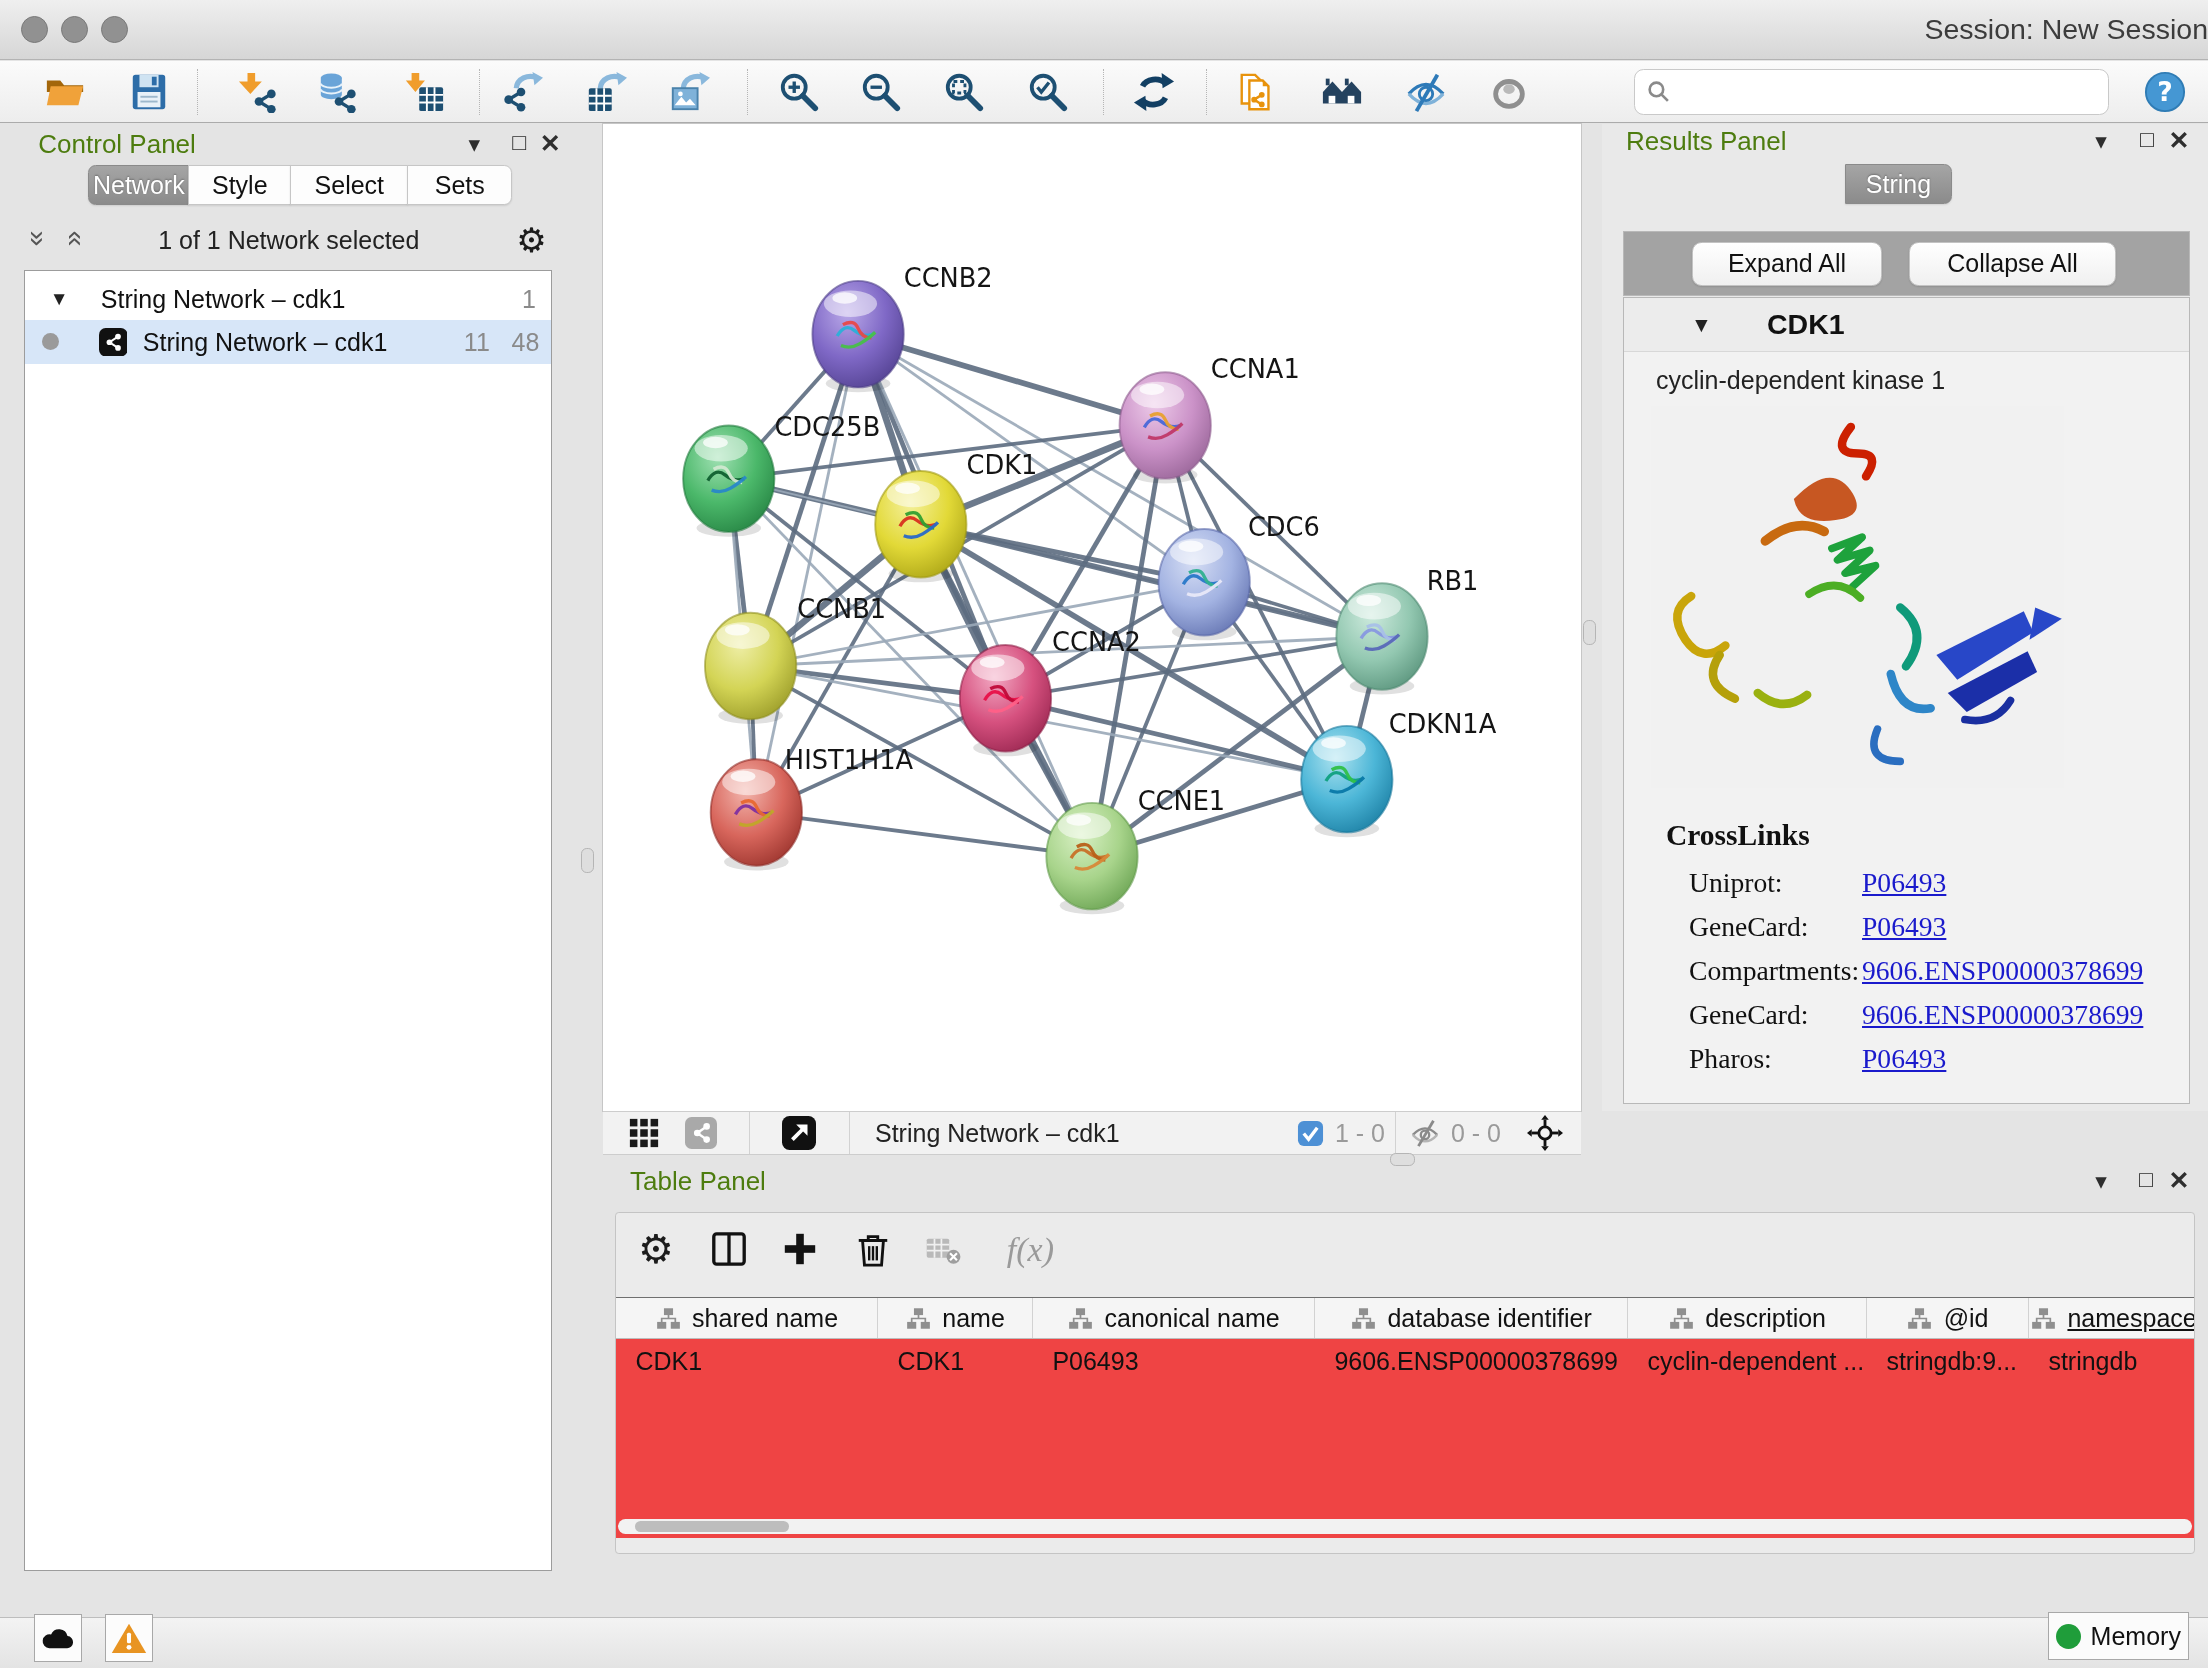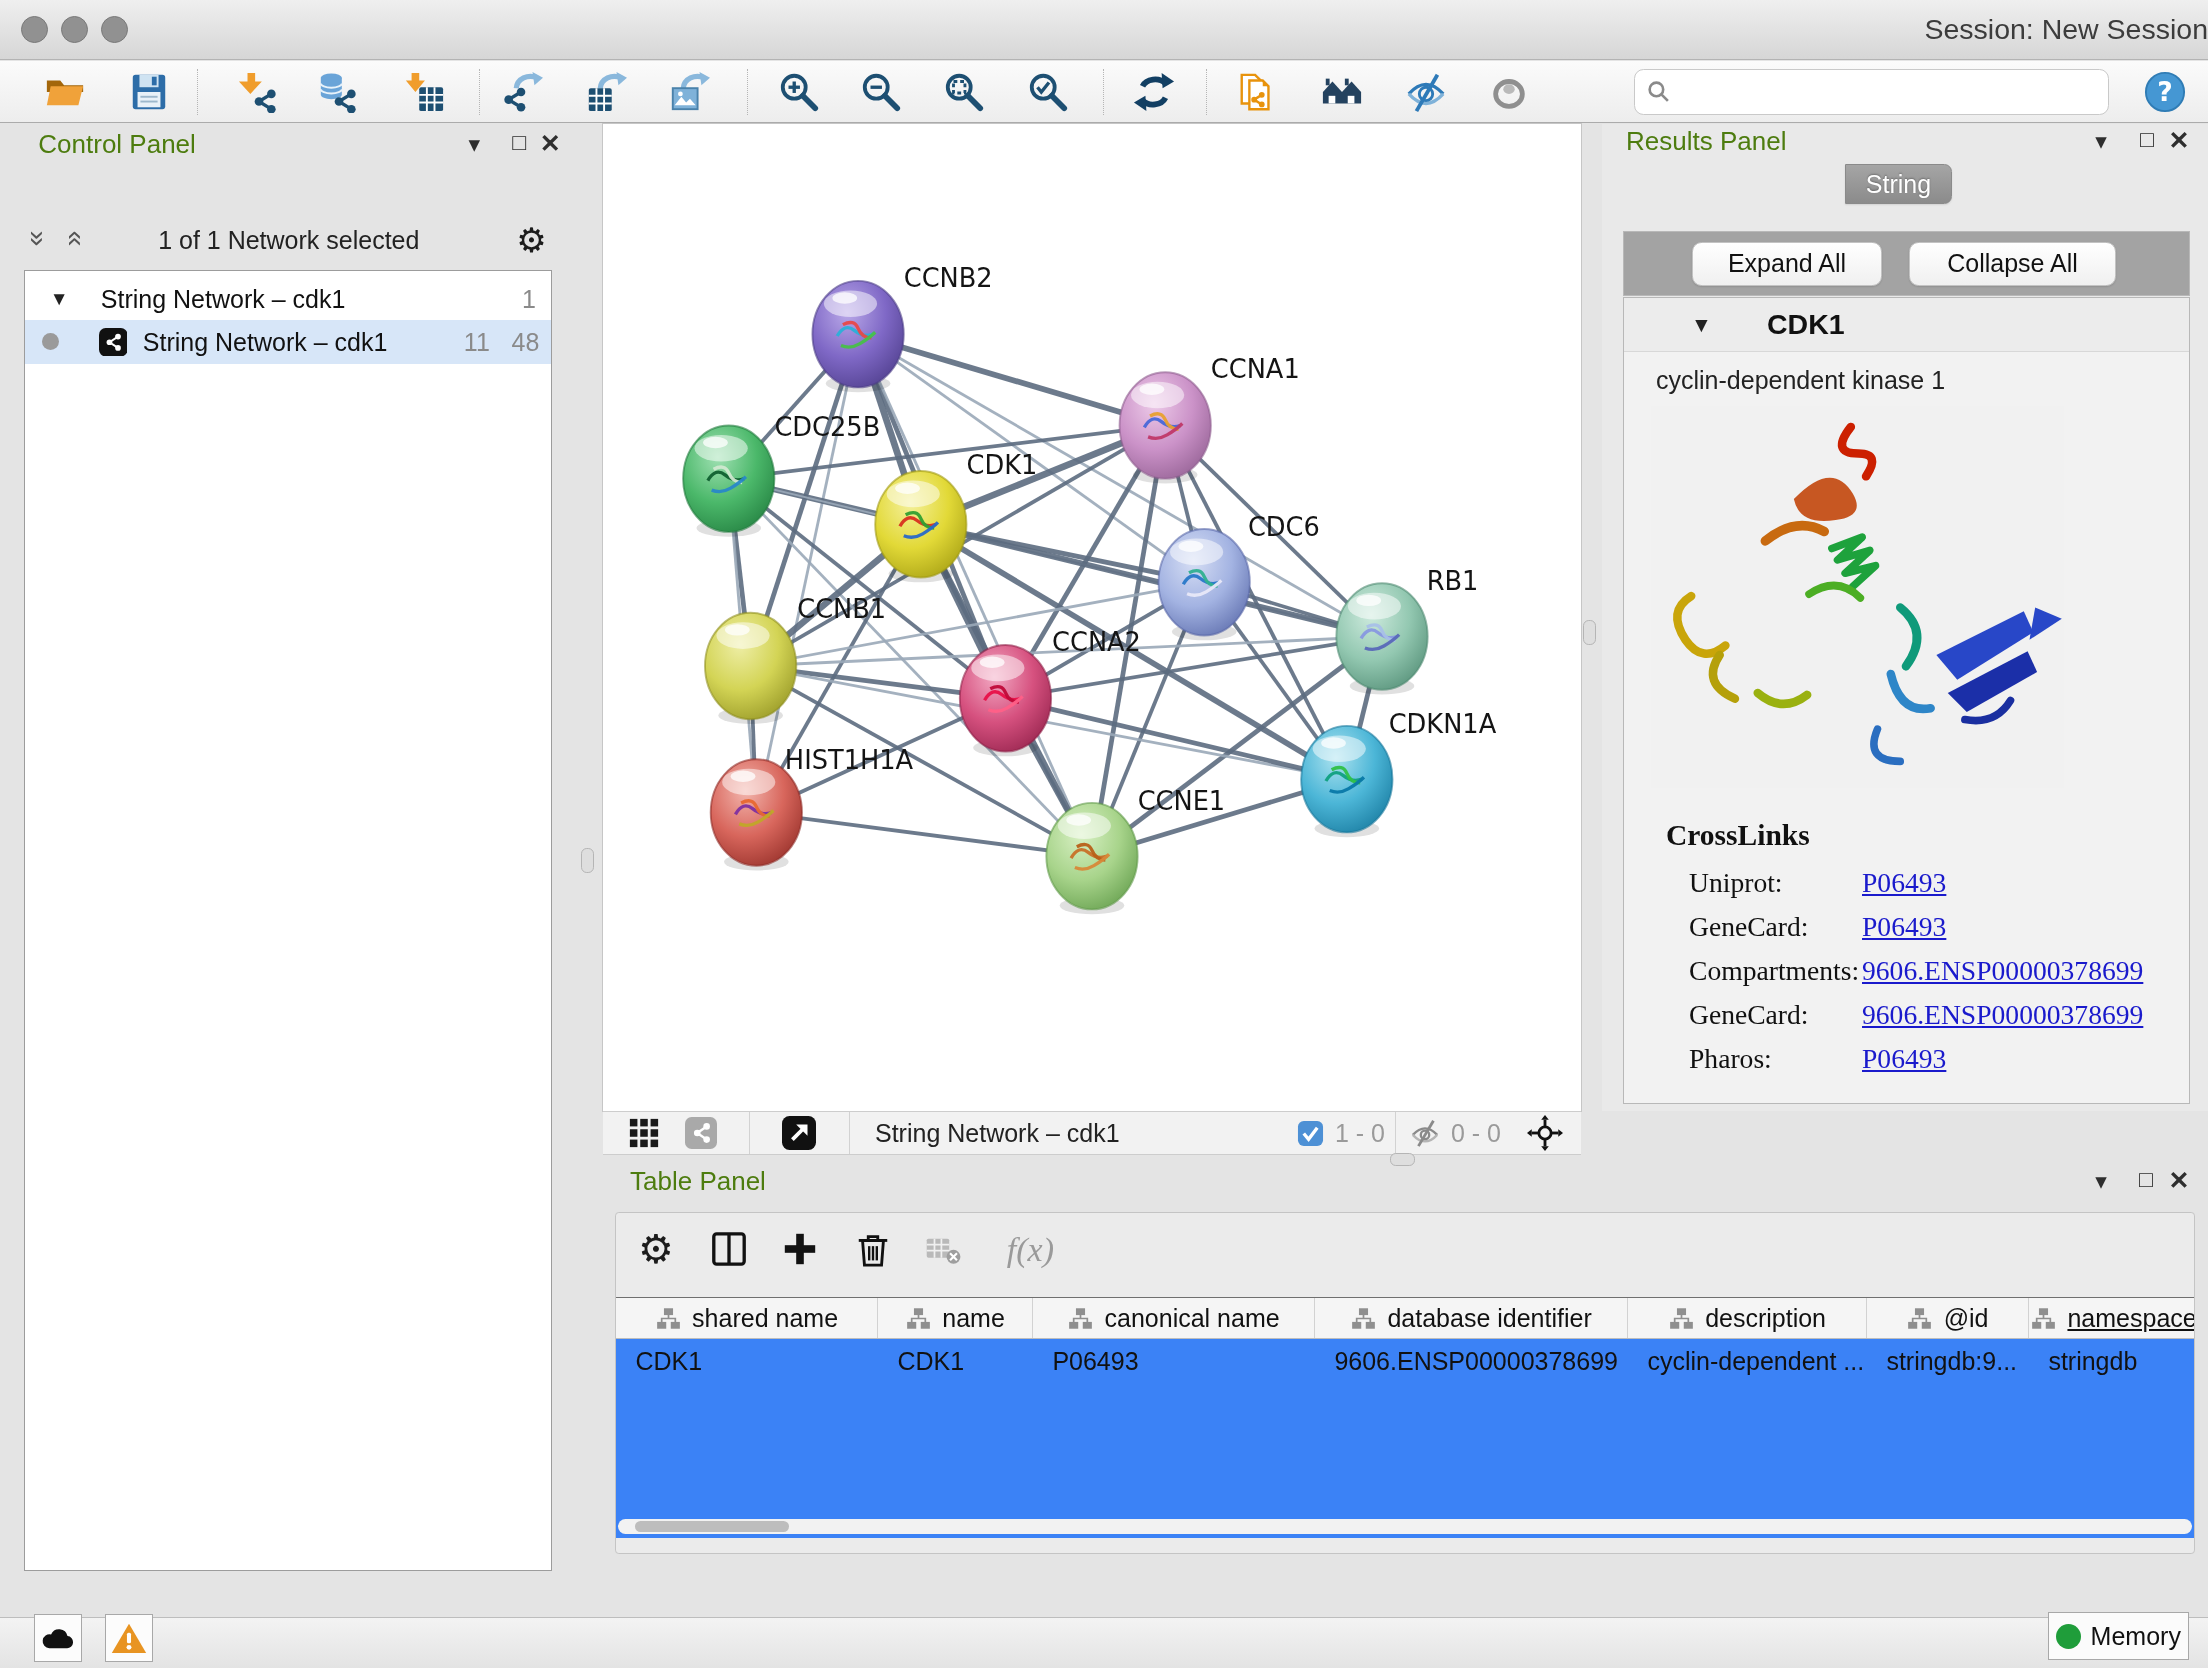--- a/index.html
+++ b/index.html
@@ -76,21 +76,21 @@
   .cl-rows{position:absolute;left:0;top:569px;width:100%;}
   .cl-row{position:relative;height:44px;font-family:"Liberation Serif",serif;font-size:27.6px;}
   .cl-label{position:absolute;left:65px;color:#111;}
   .cl-link{position:absolute;left:238px;color:#1a1acc;text-decoration:underline;white-space:nowrap;}
   
   .tp{position:absolute;left:603px;top:1166px;width:1605px;height:451px;}
   .tp-box{position:absolute;left:12.4px;top:46px;width:1578px;height:340px;background:#ebebeb;border:1.9px solid #c4c4c4;border-radius:3.8px;}
   .tp-tool{position:absolute;top:9.5px;width:49px;height:53px;text-align:center;}
   .tp-tool svg{width:38px;height:38px;margin-top:7.6px;}
   .fx{font-family:"Liberation Serif",serif;font-style:italic;font-size:34px;color:#9a9a9a;line-height:53px;}
-  .tbl{position:absolute;left:0px;top:84px;width:1578px;height:240px;background:#3b82f6;border-top:1.9px solid #6f6f6f;overflow:hidden;}
+  .tbl{position:absolute;left:0px;top:84px;width:1578px;height:240px;background:#ef4444;border-top:1.9px solid #6f6f6f;overflow:hidden;}
   .tbl-head{display:flex;height:40px;background:#f5f5f5;border-bottom:1px solid #bdbdbd;}
   .th{display:flex;align-items:center;justify-content:center;font-size:25px;color:#111;border-right:1px solid #d2d2d2;box-sizing:border-box;white-space:nowrap;overflow:hidden;flex:0 0 auto;}
   .th svg{width:25px;height:23px;margin-right:11.4px;flex:0 0 auto;}
   .tbl-row{display:flex;height:44px;}
   .td{font-size:25px;color:#111;line-height:44px;padding-left:19px;box-sizing:border-box;white-space:nowrap;overflow:hidden;flex:0 0 auto;}
   .hscroll{position:absolute;left:1.9px;bottom:3.8px;width:1574px;height:15px;background:#f2f2f2;border-radius:7.6px;}
   .hthumb{position:absolute;left:17px;top:1.9px;width:154px;height:11.4px;background:#bdbdbd;border-radius:5.7px;}
   
   .statusbar{position:absolute;left:0;top:1617px;width:2208px;height:51px;background:linear-gradient(#f3f3f3,#e3e3e3);border-top:1.9px solid #bdbdbd;}
   .sb-btn{position:absolute;top:-3.8px;width:46px;height:46px;background:#fcfcfc;border:1.9px solid #a8a8a8;display:flex;align-items:center;justify-content:center;}
@@ -282,20 +282,26 @@
         <text x="22" y="31" font-size="28" font-weight="bold" fill="#fff" text-anchor="middle">?</text>
       </svg>
     </span>
 </div>
 
 <div class="cp">
   <div class="phead-title" style="left:24px;top:1.9px">Control Panel</div>
   <span class="wctl" style="left:444px;top:3.8px">▾</span>
   <span class="wctl" style="left:489px;top:1.9px">□</span>
   <span class="wctl close" style="left:520px;top:1.9px">✕</span>
+  <div class="seg" style="left:74px;top:38px" id="cp-tabs">
+      <div class="seg-tab selected" style="width: 99px;">Network</div>
+      <div class="seg-tab" style="width: 101px;">Style</div>
+      <div class="seg-tab" style="width: 116px;">Select</div>
+      <div class="seg-tab" style="width: 103px;">Sets</div>
+    </div>
   <div class="cp-status">
     <span class="chev" style="left:17px;transform:rotate(90deg)">»</span>
     <span class="chev" style="left:55px;transform:rotate(90deg)">«</span>
     <div class="cp-status-label">1 of 1 Network selected</div>
     <span class="gear-glyph" style="position:absolute;left:502px;top:1.9px">⚙</span>
   </div>
   <div class="cp-list">
     <div class="cp-row" style="top:5.7px">
       <span class="tri">▼</span>
       <span class="lbl">String Network – cdk1</span>

